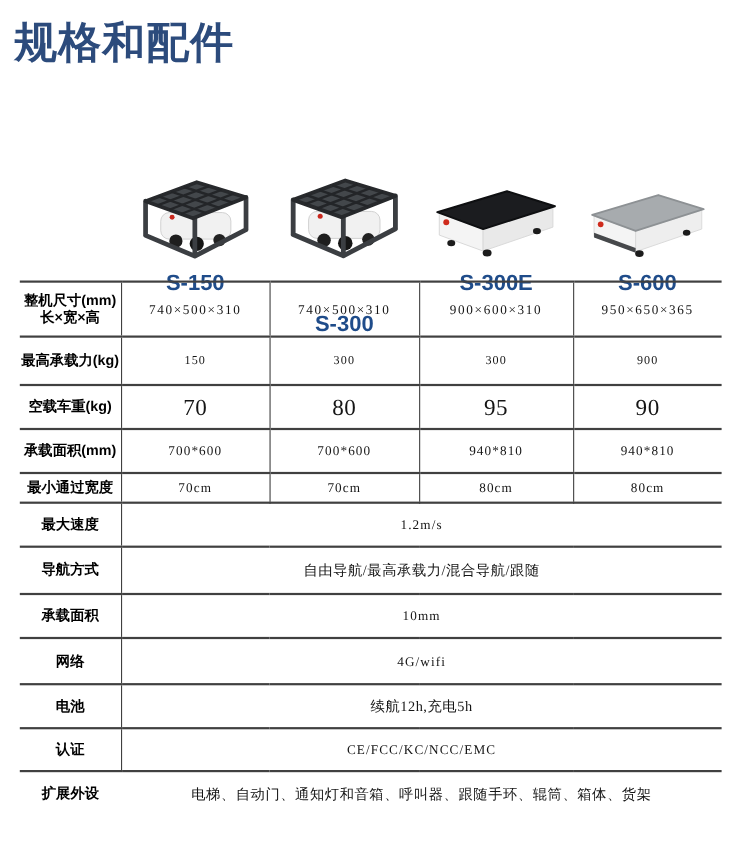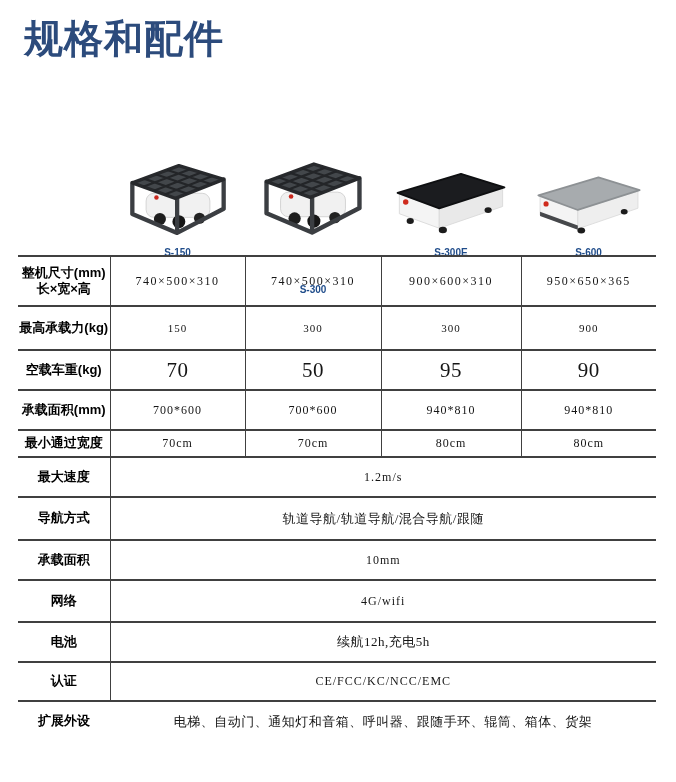--- a/index.html
+++ b/index.html
@@ -1,30 +1,30 @@
 <!DOCTYPE html>
 <html><head>
 <meta charset="utf-8">
 <style>
   html,body { margin:0; padding:0; }
   body {
     width:676px; height:782px; background:#ffffff; overflow:hidden; position:relative;
     font-family:"Liberation Sans", sans-serif;
   }
   .page-title {
-    position:absolute; left:24px; top:12px; margin:0;
+    position:absolute; left:13px; top:12px; margin:0;
     font-size:39px; font-weight:bold; color:#2c4b7c; letter-spacing:1px;
   }
   
   .products { position:absolute; left:110px; top:148px; width:546px; display:flex; }
   .product { display:flex; flex-direction:column; align-items:center; }
   .product:nth-child(1){ width:135px; } .product:nth-child(2){ width:136px;gap:37px; }
   .product:nth-child(3){ width:140px; } .product:nth-child(4){ width:135px; }
   .img-wrap { height:92px; display:flex; align-items:flex-end; justify-content:center; }
-  .pname { margin-top:7px; font-size:10px; font-weight:bold; color:#1f4c8a; }
+  .pname { margin-top:7px; font-size:20px; font-weight:bold; color:#1f4c8a; }
   
   table.spec { position:absolute; left:18px; top:255px; width:638px;
     border-collapse:collapse; table-layout:fixed; }
   table.spec td { padding:0; text-align:center; vertical-align:middle;
     border-top:2px solid #404040; overflow:hidden; }
   td.lbl { font-weight:bold; font-size:13px; color:#000;
     border-right:1.5px solid #404040; line-height:1.25; }
   td.lbl .l2 { display:block; }
   tr.last td.lbl { border-right:none; }
   td.vcell { border-right:1.5px solid #404040; }
@@ -131,21 +131,21 @@
   <tr class="r1 h44">
     <td class="lbl">最高承载力(kg)</td>
     <td class="val vcell">150</td>
     <td class="val vcell">300</td>
     <td class="val vcell">300</td>
     <td class="val vlast">900</td>
   </tr>
   <tr class="r2 h40">
     <td class="lbl">空载车重(kg)</td>
     <td class="val vcell">70</td>
-    <td class="val vcell">50</td>
+    <td class="val vcell">80</td>
     <td class="val vcell">95</td>
     <td class="val vlast">90</td>
   </tr>
   <tr class="r3 h40">
     <td class="lbl">承载面积(mm)</td>
     <td class="val vcell">700*600</td>
     <td class="val vcell">700*600</td>
     <td class="val vcell">940*810</td>
     <td class="val vlast">940*810</td>
   </tr>
@@ -155,21 +155,21 @@
     <td class="val vcell">70cm</td>
     <td class="val vcell">80cm</td>
     <td class="val vlast">80cm</td>
   </tr>
   <tr class="r5 h40">
     <td class="lbl">最大速度</td>
     <td class="mval" colspan="4">1.2m/s</td>
   </tr>
   <tr class="r6 h43 cnval">
     <td class="lbl">导航方式</td>
-    <td class="mval" colspan="4">轨道导航/轨道导航/混合导航/跟随</td>
+    <td class="mval" colspan="4">自由导航/最高承载力/混合导航/跟随</td>
   </tr>
   <tr class="r7 h40">
     <td class="lbl">承载面积</td>
     <td class="mval" colspan="4">10mm</td>
   </tr>
   <tr class="r8 h42">
     <td class="lbl">网络</td>
     <td class="mval" colspan="4">4G/wifi</td>
   </tr>
   <tr class="r9 h40 cnval">

